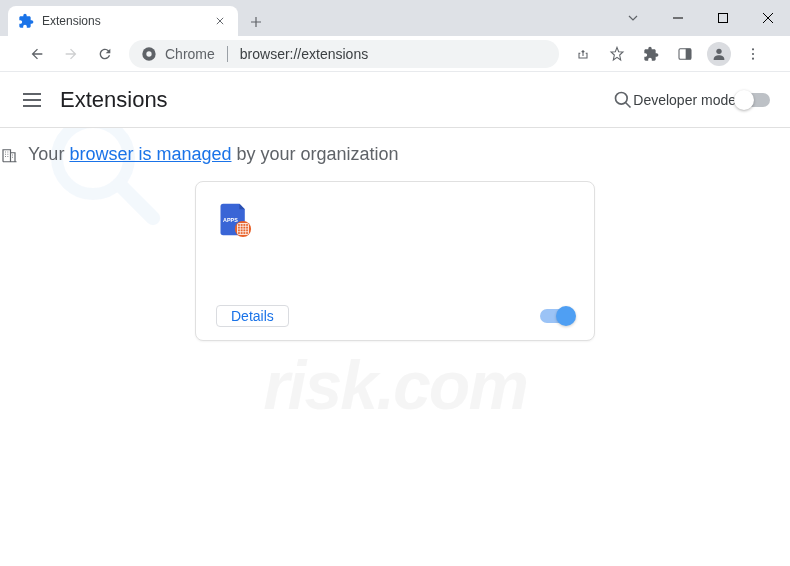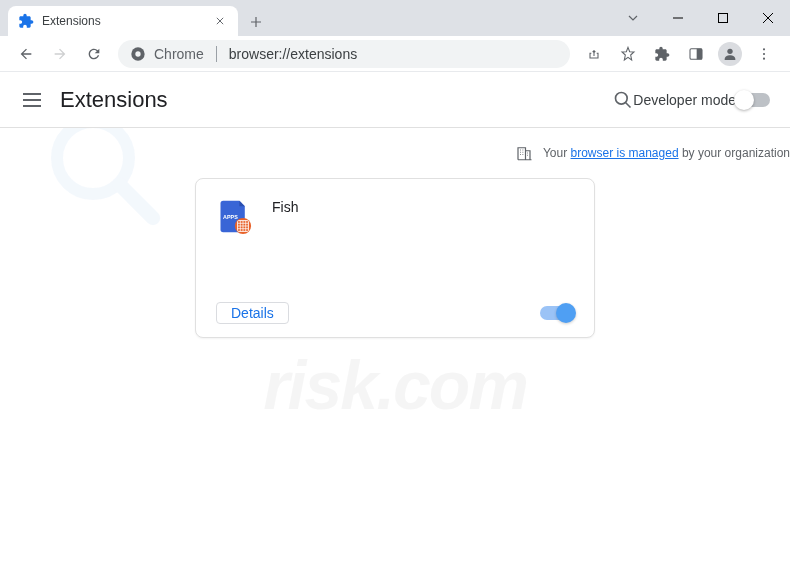--- a/index.html
+++ b/index.html
@@ -16,21 +16,21 @@
     .tab-icon { width: 16px; height: 16px; flex-shrink: 0; }
     .tab-title { flex: 1; font-size: 12px; color: #3c4043; }
     .tab-close { width: 16px; height: 16px; display: flex; align-items: center; justify-content: center; border-radius: 50%; cursor: pointer; }
     .tab-close svg { width: 8px; height: 8px; }
     .new-tab { width: 28px; display: flex; align-items: center; justify-content: center; margin: 8px 0 0 4px; cursor: pointer; }
     .window-controls { margin-left: auto; display: flex; align-items: center; }
     .wc-btn { width: 45px; height: 36px; display: flex; align-items: center; justify-content: center; cursor: pointer; }
     .wc-btn svg { width: 10px; height: 10px; }
     
     
-    .toolbar { height: 36px; display: flex; align-items: center; padding: 0 12px; gap: 6px; background: #fff; border-bottom: 1px solid #e8eaed; position: relative; z-index: 1; }
+    .toolbar { height: 36px; display: flex; align-items: center; padding: 0 23px; gap: 6px; background: #fff; border-bottom: 1px solid #e8eaed; position: relative; z-index: 1; }
     .nav-btn { width: 28px; height: 28px; display: flex; align-items: center; justify-content: center; border-radius: 50%; cursor: pointer; }
     .nav-btn.disabled { opacity: 0.3; cursor: default; }
     .nav-btn svg { width: 16px; height: 16px; }
     .omnibox { flex: 1; height: 28px; background: #f1f3f4; border-radius: 14px; display: flex; align-items: center; padding: 0 12px; gap: 8px; margin: 0 4px; }
     .omnibox-icon { width: 16px; height: 16px; flex-shrink: 0; }
     .omnibox-prefix { color: #5f6368; font-size: 14px; }
     .omnibox-divider { width: 1px; height: 16px; background: #9aa0a6; margin: 0 4px; }
     .omnibox-url { color: #3c4043; font-size: 14px; }
     .toolbar-icon { width: 28px; height: 28px; display: flex; align-items: center; justify-content: center; border-radius: 50%; cursor: pointer; }
     .toolbar-icon svg { width: 16px; height: 16px; }
@@ -40,21 +40,21 @@
     .ext-header { height: 56px; display: flex; align-items: center; padding: 0 20px; border-bottom: 1px solid #e0e0e0; background: #fff; position: relative; z-index: 1; }
     .hamburger { width: 24px; height: 24px; cursor: pointer; margin-right: 16px; }
     .page-title { font-size: 22px; color: #202124; font-weight: 500; }
     .header-right { margin-left: auto; display: flex; align-items: center; }
     .search-ico { width: 20px; height: 20px; cursor: pointer; }
     .dev-mode { font-size: 14px; color: #3c4043; }
     .toggle-off { width: 34px; height: 14px; background: #bdc1c6; border-radius: 7px; position: relative; cursor: pointer; }
     .toggle-off::after { content: ''; position: absolute; left: -2px; top: -3px; width: 20px; height: 20px; background: #fff; border-radius: 50%; box-shadow: 0 1px 3px rgba(0,0,0,0.3); }
     
     
-    .managed-notice { display: flex; align-items: center; justify-content: flex-end; gap: 10px; padding: 16px 0; font-size: 12px; color: #5f6368; position: relative; z-index: 1; }
+    .managed-notice { display: flex; align-items: center; justify-content: flex-start; gap: 10px; padding: 16px 0; font-size: 18px; color: #5f6368; position: relative; z-index: 1; }
     .managed-notice a { color: #1a73e8; text-decoration: underline; }
     .building-icon { width: 18px; height: 18px; }
     
     
     .card-wrap { display: flex; justify-content: center; position: relative; z-index: 1; }
     .ext-card { width: 400px; background: #fff; border: 1px solid #e0e0e0; border-radius: 8px; box-shadow: 0 1px 2px rgba(0,0,0,0.05); }
     .card-body { padding: 20px; display: flex; gap: 20px; min-height: 110px; }
     .ext-icon { width: 36px; height: 36px; position: relative; flex-shrink: 0; }
     .ext-name { font-size: 14px; color: #202124; }
     .card-footer { height: 48px; display: flex; align-items: center; padding: 0 20px; }
@@ -208,20 +208,19 @@
       <div class="ext-icon">
         <svg viewBox="0 0 40 40" width="36" height="36">
           <path fill="#3965d6" d="M8 2h18l6 6v26a3 3 0 01-3 3H8a3 3 0 01-3-3V5a3 3 0 013-3z"></path>
           <path fill="#2a4fb0" d="M26 2l6 6h-6z"></path>
           <text x="16" y="22" font-size="6" fill="#fff" text-anchor="middle" font-weight="600">APPS</text>
           <circle cx="30" cy="30" r="9" fill="#e8622a"></circle>
           <rect x="24" y="24" width="12" height="12" fill="none" stroke="#fff" stroke-width="1" rx="1"></rect>
           <path stroke="#fff" stroke-width="0.8" d="M27 24v12M30 24v12M33 24v12M24 27h12M24 30h12M24 33h12"></path>
         </svg>
       </div>
-      <div class="ext-name">Fish</div>
     </div>
     <div class="card-footer">
       <button class="details-btn">Details</button>
       <div class="toggle-on"></div>
     </div>
   </div>
 </div>
 
 </body></html>

